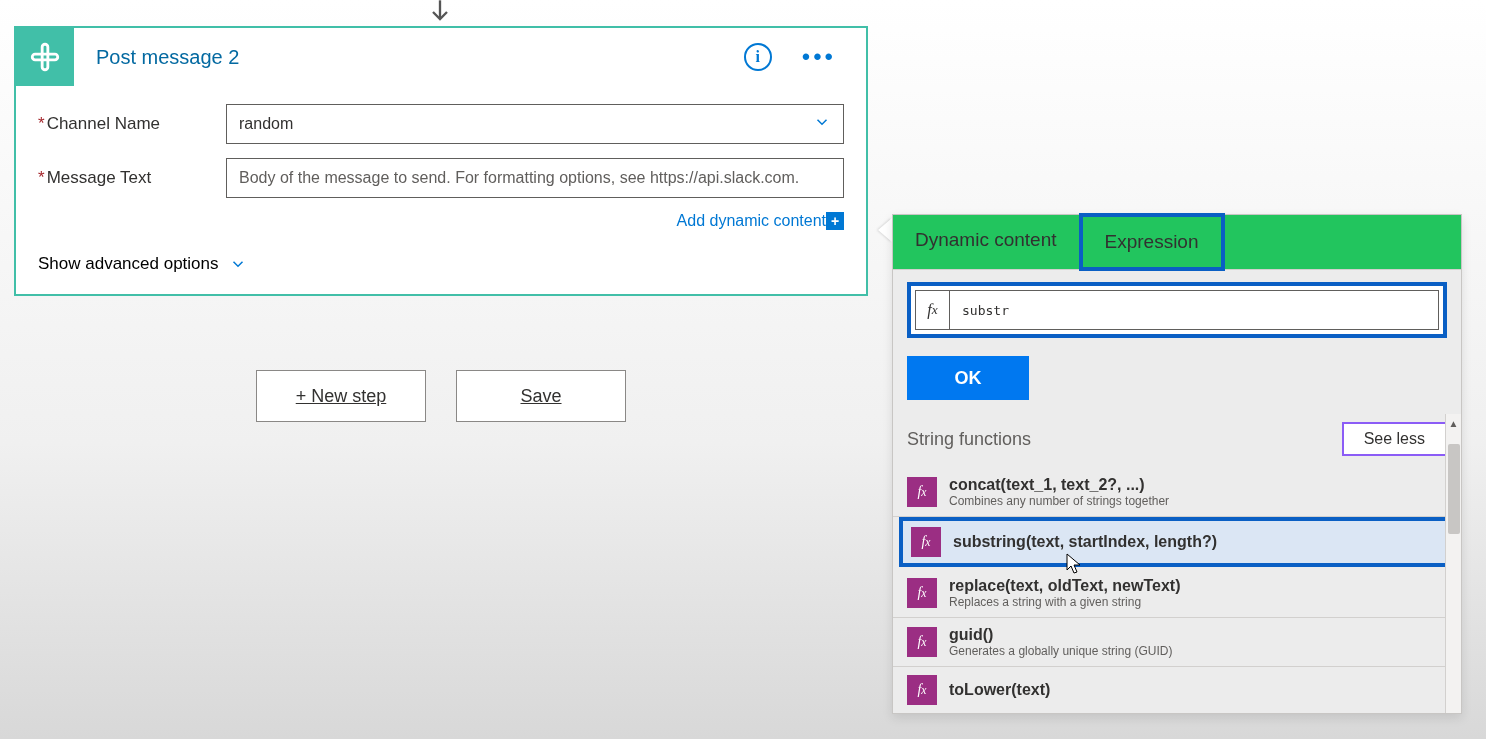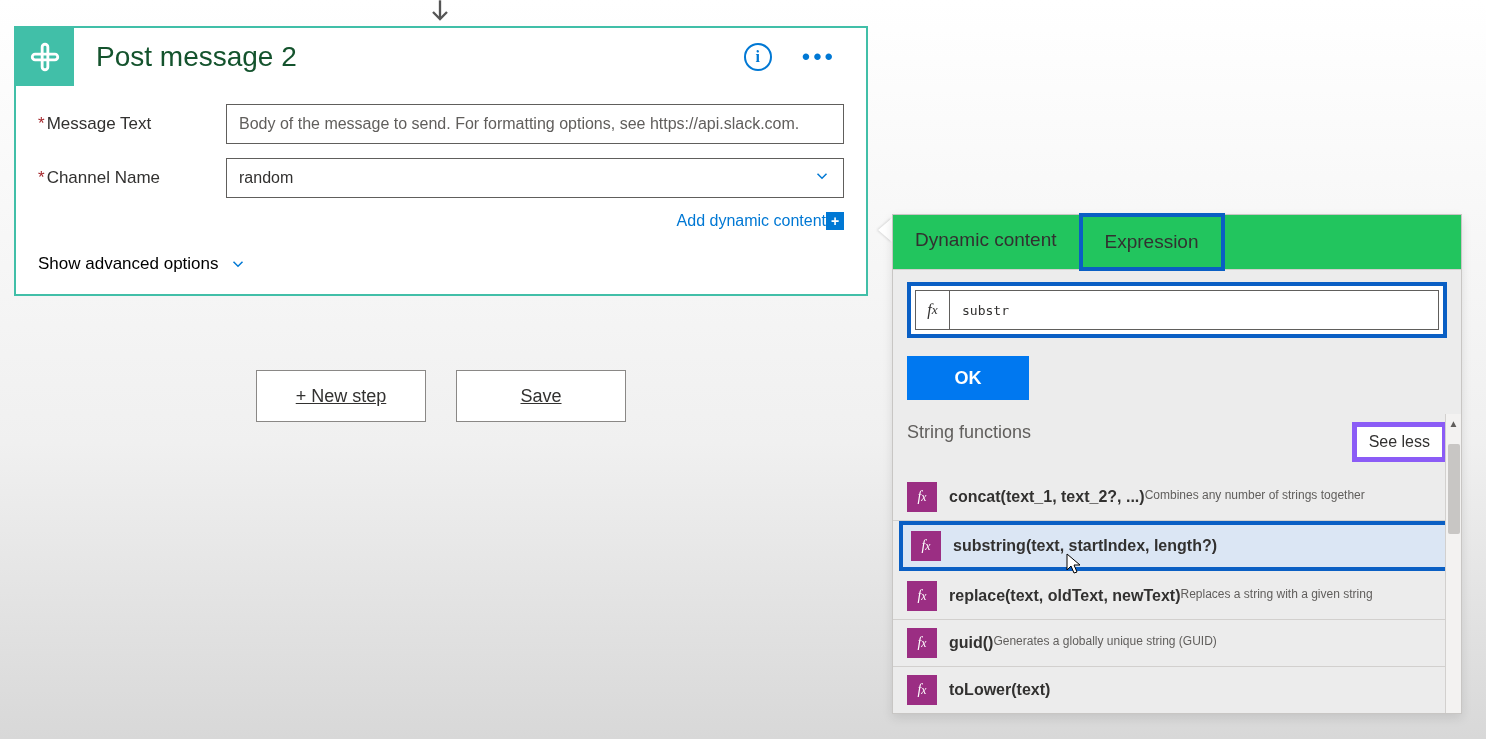--- a/index.html
+++ b/index.html
@@ -43,22 +43,22 @@
     width: 58px;
     height: 58px;
     background: #41bfa8;
     display: flex;
     align-items: center;
     justify-content: center;
     color: #fff;
   }
   .card-title {
     flex: 1;
-    font-size: 28px;
-    color: #14532d;
+    font-size: 20px;
+    color: #0369a1;
     padding-left: 12px;
   }
   .info-icon {
     width: 28px;
     height: 28px;
     border: 2px solid #0078d4;
     border-radius: 50%;
     color: #0078d4;
     display: flex;
     align-items: center;
@@ -235,28 +235,28 @@
     justify-content: center;
   }
 
   .list-section {
     background: #ececec;
     position: relative;
   }
 
   .section-head {
     display: flex;
-    align-items: flex-start;
+    align-items: center;
     justify-content: space-between;
     padding: 8px 14px 12px 14px;
   }
   .section-title { font-size: 18px; color: #605e5c; }
   .see-less {
-    border: 5px solid #8b5cf6;
-    padding: 6px 12px;
+    border: 2px solid #8b5cf6;
+    padding: 6px 20px;
     font-size: 16px;
     color: #323130;
     background: #fff;
   }
 
   .func-item {
     display: flex;
     align-items: center;
     gap: 12px;
     padding: 8px 14px;
@@ -275,21 +275,21 @@
     background: #9b2e83;
     color: #fff;
     font-style: italic;
     font-family: Georgia, serif;
     display: flex;
     align-items: center;
     justify-content: center;
     font-size: 14px;
     flex-shrink: 0;
   }
-  .func-text { display: flex; }
+  .func-text { display: flex; flex-direction: column; }
   .func-sig { font-size: 16px; font-weight: 600; color: #323130; }
   .func-desc { font-size: 12px; color: #605e5c; }
 
   .scrollbar {
     position: absolute;
     right: 0; top: 0;
     width: 16px;
     height: 100%;
     background: #f3f2f1;
     border-left: 1px solid #d2d0ce;
@@ -322,37 +322,37 @@
       <svg width="34" height="34" viewBox="0 0 24 24" fill="none" stroke="#fff" stroke-width="2">
         <rect x="3" y="10" width="18" height="4" rx="2"></rect>
         <rect x="10" y="3" width="4" height="18" rx="2"></rect>
       </svg>
     </div>
     <div class="card-title">Post message 2</div>
     <div class="info-icon">i</div>
     <div class="menu-dots">•••</div>
   </div>
   <div class="card-body">
-    <div class="field-row">
-      <div class="field-label"><span class="req">*</span><span>Message Text</span></div>
-      <div class="textfield placeholder">
-        <span>Body of the message to send. For formatting options, see https://api.slack.com.</span>
-      </div>
-    </div>
     <div class="field-row">
       <div class="field-label"><span class="req">*</span><span>Channel Name</span></div>
       <div class="dropdown">
         <span>random</span>
         <span class="chev">
           <svg class="chev-down-svg" viewBox="0 0 24 24" fill="none" stroke="#0078d4" stroke-width="2">
               <polyline points="6 9 12 15 18 9"></polyline>
             </svg>
         </span>
       </div>
     </div>
+    <div class="field-row">
+      <div class="field-label"><span class="req">*</span><span>Message Text</span></div>
+      <div class="textfield placeholder">
+        <span>Body of the message to send. For formatting options, see https://api.slack.com.</span>
+      </div>
+    </div>
     <div class="add-dynamic-row">
       <span>Add dynamic content</span>
       <span class="plus-badge">+</span>
     </div>
     <div class="show-advanced">
       <span>Show advanced options</span>
       <svg class="chev-down-svg" viewBox="0 0 24 24" fill="none" stroke="#0078d4" stroke-width="2">
           <polyline points="6 9 12 15 18 9"></polyline>
         </svg>
     </div>

